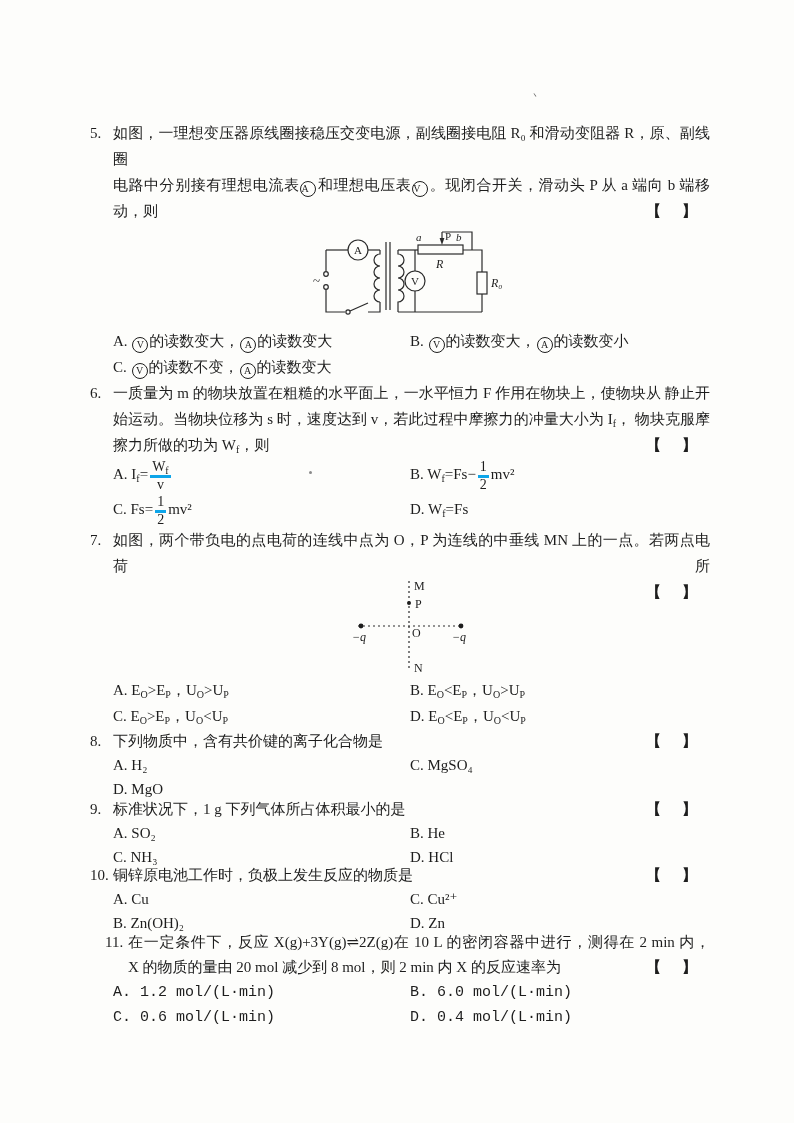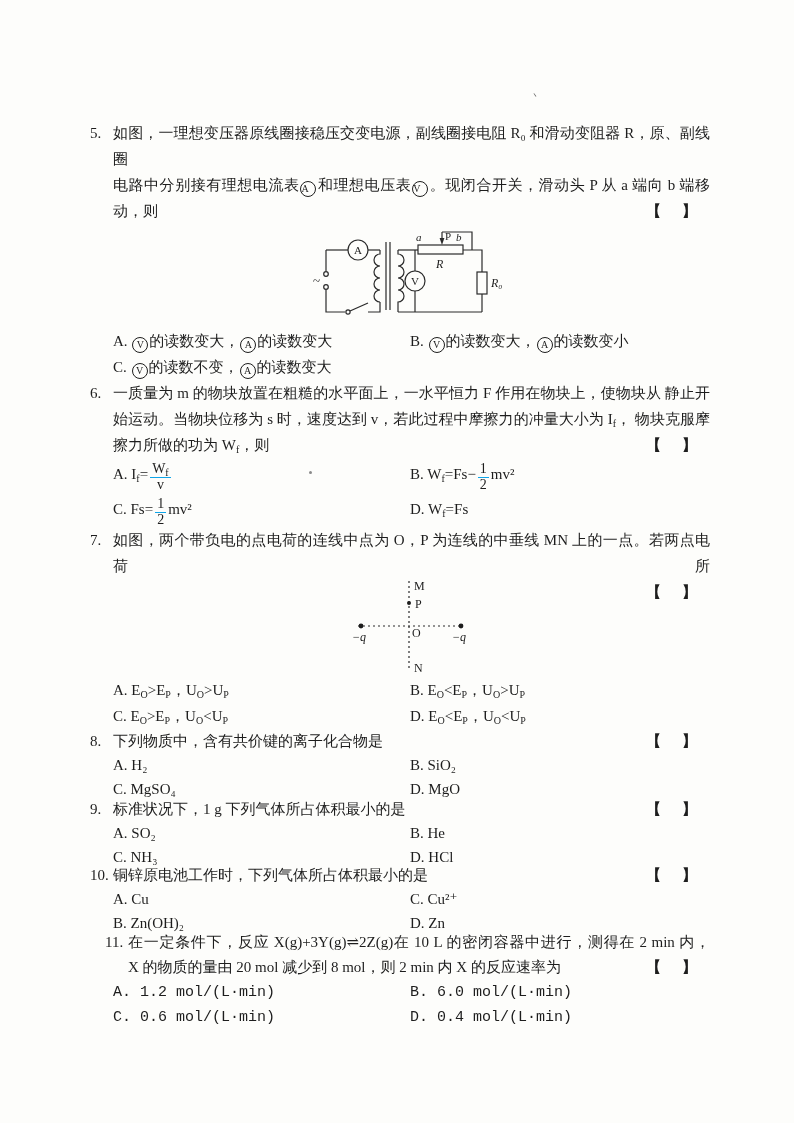--- a/index.html
+++ b/index.html
@@ -20,21 +20,21 @@
   .opts.t2 { line-height:25px;font-family:Liberation Mono, monospace; }
   .q.tight .qline { line-height:24px; }
   .q.t2 .qline { line-height:25px;margin-left:15px; }
   sub { font-size:10px; vertical-align:-3px; line-height:0; }
   .circ {
     display:inline-block; width:14px; height:14px; line-height:14px;
     border:1px solid #1d1d1d; border-radius:50%; text-align:center;
     font-size:10px; vertical-align:-2px; margin:0 1px;
   }
   .frac { display:inline-block; text-align:center; vertical-align:-10px; line-height:1.05; margin:0 2px; font-size:14px; }
-  .frac .fn { display:block; border-bottom:1px solid #0ea5e9; padding:0 2px; }
+  .frac .fn { display:block; border-bottom:3px solid #0ea5e9; padding:0 2px; }
   .frac .fd { display:block; padding:0 2px; }
   .fig5 { width:235px; height:104px; margin-left:222px; }
   .fig7 { width:140px; height:98px; margin-left:260px; }
   svg text { font-family:"Liberation Serif","DejaVu Serif",serif; fill:#1d1d1d; }
   .artifact1 { position:absolute; left:531px; top:90px; font-size:9px; color:#6b6b6b; }
   .artifact2 { position:absolute; left:309px; top:471px; width:3px; height:3px; border-radius:50%; background:#8a8a8a; }
 </style>
 </head>
 <body>
 
@@ -166,21 +166,20 @@
 
     <div class="q tight">
       <div class="qline">
         <span class="qnum">8.</span>
         <span>下列物质中，含有共价键的离子化合物是</span>
         <span class="bracket">【　】</span>
       </div>
     </div>
     <div class="opts tight">
       <div>A. H₂</div>
-      <div>B. SiO₂</div>
       <div>C. MgSO₄</div>
       <div>D. MgO</div>
     </div>
 
     <div class="q tight" style="margin-top:-4px">
       <div class="qline">
         <span class="qnum">9.</span>
         <span>标准状况下，1 g 下列气体所占体积最小的是</span>
         <span class="bracket">【　】</span>
       </div>
@@ -188,21 +187,21 @@
     <div class="opts tight">
       <div>A. SO₂</div>
       <div>B. He</div>
       <div>C. NH₃</div>
       <div>D. HCl</div>
     </div>
 
     <div class="q tight" style="margin-top:-6px">
       <div class="qline">
         <span class="qnum">10.</span>
-        <span>铜锌原电池工作时，下列气体所占体积最小的是</span>
+        <span>铜锌原电池工作时，负极上发生反应的物质是</span>
         <span class="bracket">【　】</span>
       </div>
     </div>
     <div class="opts tight">
       <div>A. Cu</div>
       <div>C. Cu²⁺</div>
       <div>B. Zn(OH)₂</div>
       <div>D. Zn</div>
     </div>
 

